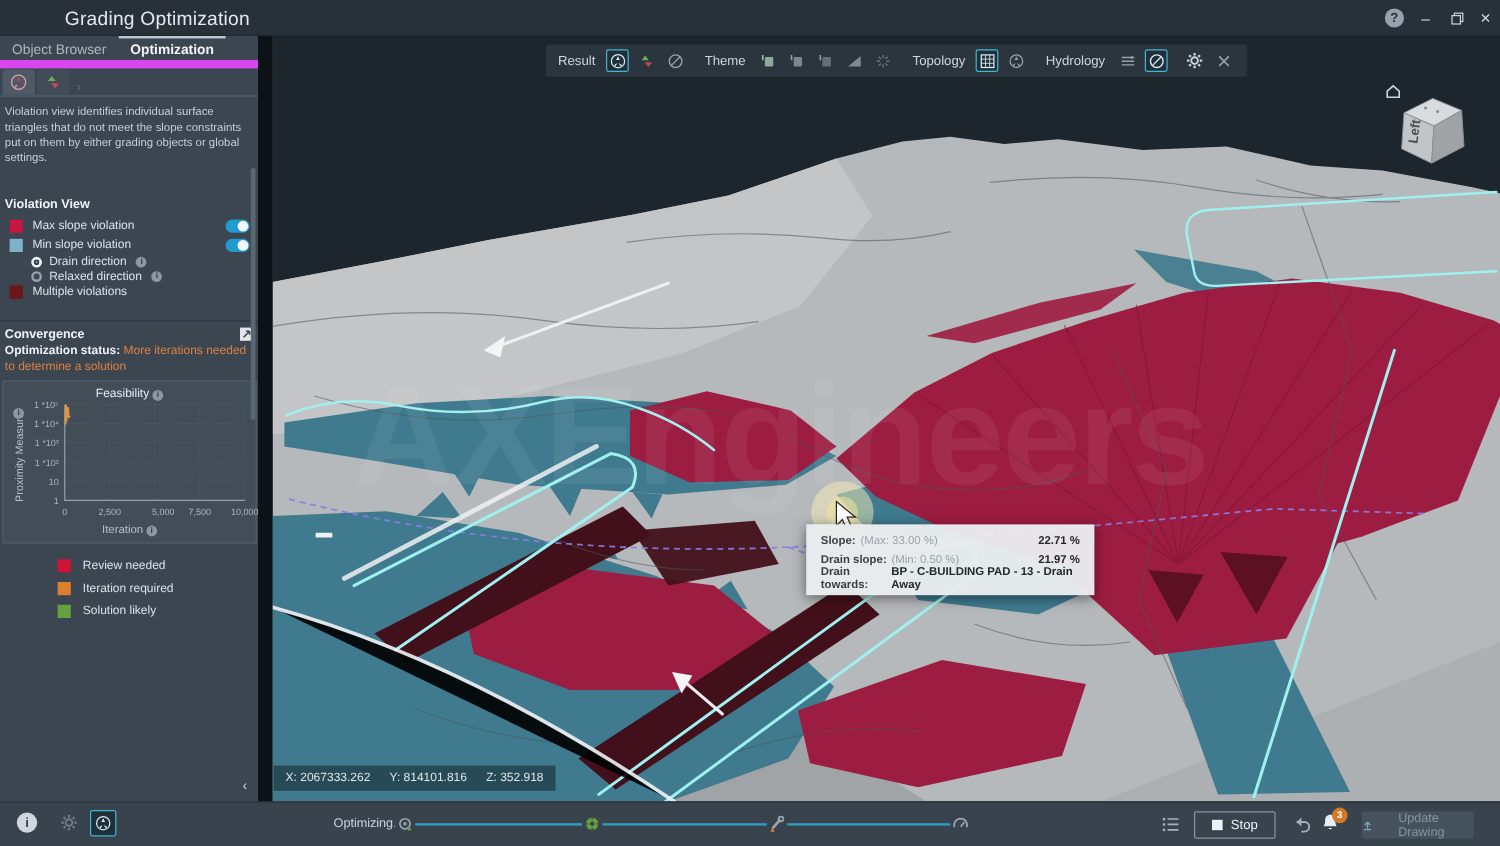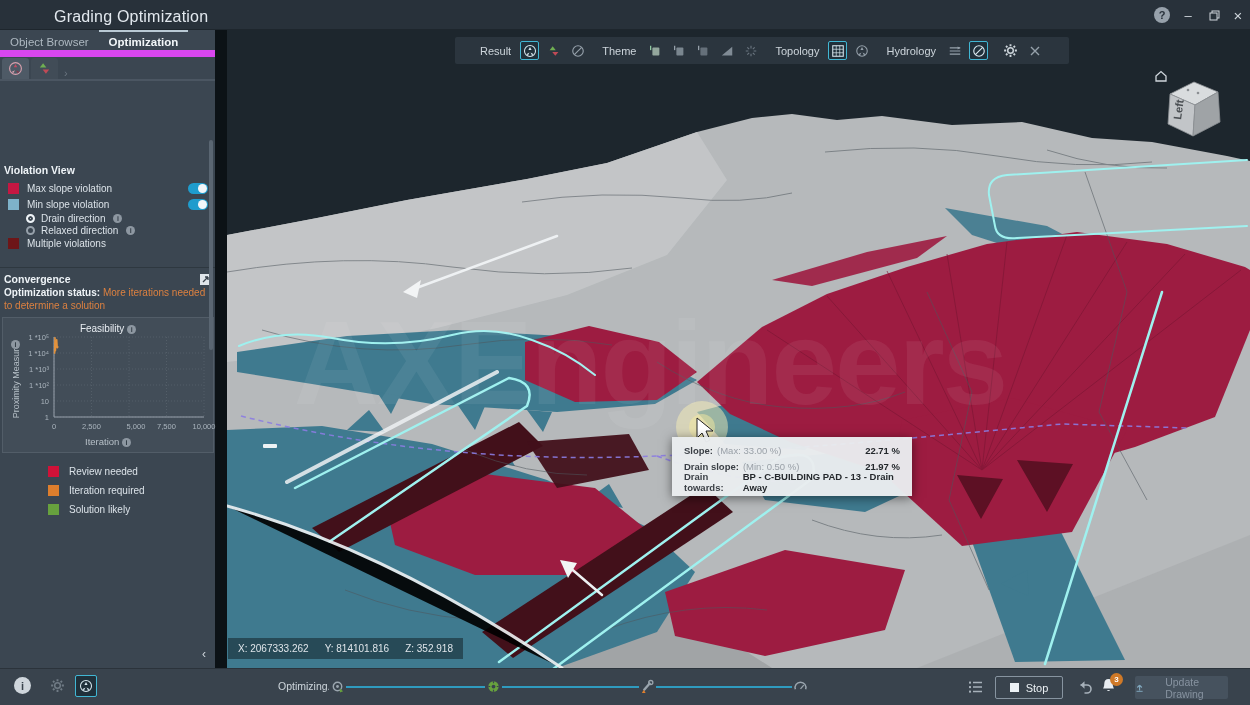--- a/index.html
+++ b/index.html
@@ -51,21 +51,21 @@
 
   #sb-scroll { left:209px; top:110px; width:4px; height:210px; border-radius:2px; background:#5a6672; }
   #collapse { left:202px; top:617px; width:12px; height:14px; color:#cfd6dc; font-size:12px; display:flex; align-items:center; }
 
   
   #vsep { left:215px; top:30px; width:12px; height:638px; background:#0c1216; z-index:25; }
   #viewport { left:227px; top:30px; width:1023px; height:638px; background:#1d262d; z-index:5; overflow:hidden; }
   #watermark { left:50px; top:295px; width:1200px; text-align:center; font-size:118px; font-weight:bold; letter-spacing:-2px; color:rgba(255,255,255,0.065); z-index:18; pointer-events:none; }
 
   
-  #vtoolbar { left:455px; top:37px; height:27px; background:rgba(44,54,63,.96); border-radius:2px; display:flex; align-items:center; gap:5px; padding:0 25px; z-index:20; }
+  #vtoolbar { left:455px; top:37px; height:27px; background:rgba(44,54,63,.96); border-radius:2px; display:flex; align-items:center; gap:5px; padding:0 10px; z-index:20; }
   .tlabel { font-size:11px; color:#cdd5db; margin:0 4px 0 10px; }
   .tlabel:first-child { margin-left:0; }
   .tbtn { width:19px; height:19px; border:1px solid transparent; border-radius:2px; display:flex; align-items:center; justify-content:center; color:#96a1ab; cursor:pointer; }
   .tbtn.active { border-color:#41b7d4; background:#20303a; color:#d9e8ef; }
   .tbtn svg { display:block; }
 
   
   #vtooltip { left:672px; top:437px; width:240px; background:rgba(233,236,238,.97); box-shadow:0 2px 10px rgba(0,0,0,.5); padding:5px 12px 6px 12px; z-index:22; }
   .ttrow { display:flex; align-items:center; height:16px; font-size:9.5px; }
   .ttrow .lab { font-weight:bold; color:#3a3f45; }
@@ -127,20 +127,21 @@
           </svg>
       </div>
       <div class="tooltab">
         <svg width="15" height="15" viewBox="0 0 16 16">
             <path d="M3,7 L6.5,2.5 L10,7 Z" fill="#6fae52"></path>
             <path d="M6,9 L13,9 L9.5,13.5 Z" fill="#c04a56"></path>
           </svg>
       </div>
       <div style="color:#6b7680;font-size:11px;margin-left:4px">›</div>
     </div>
+    <div id="desc" class="abs">Violation view identifies individual surface triangles that do not meet the slope constraints put on them by either grading objects or global settings.</div>
 
     <div class="sec-head abs" style="left:4px;top:134px">Violation View</div>
 
     <div class="vrow abs" style="top:151px">
       <span class="swatch" style="background-color: rgb(197, 23, 66);"></span>
       <span>Max slope violation</span>
       <span class="toggle">
           <span class="knob"></span>
         </span>
     </div>

